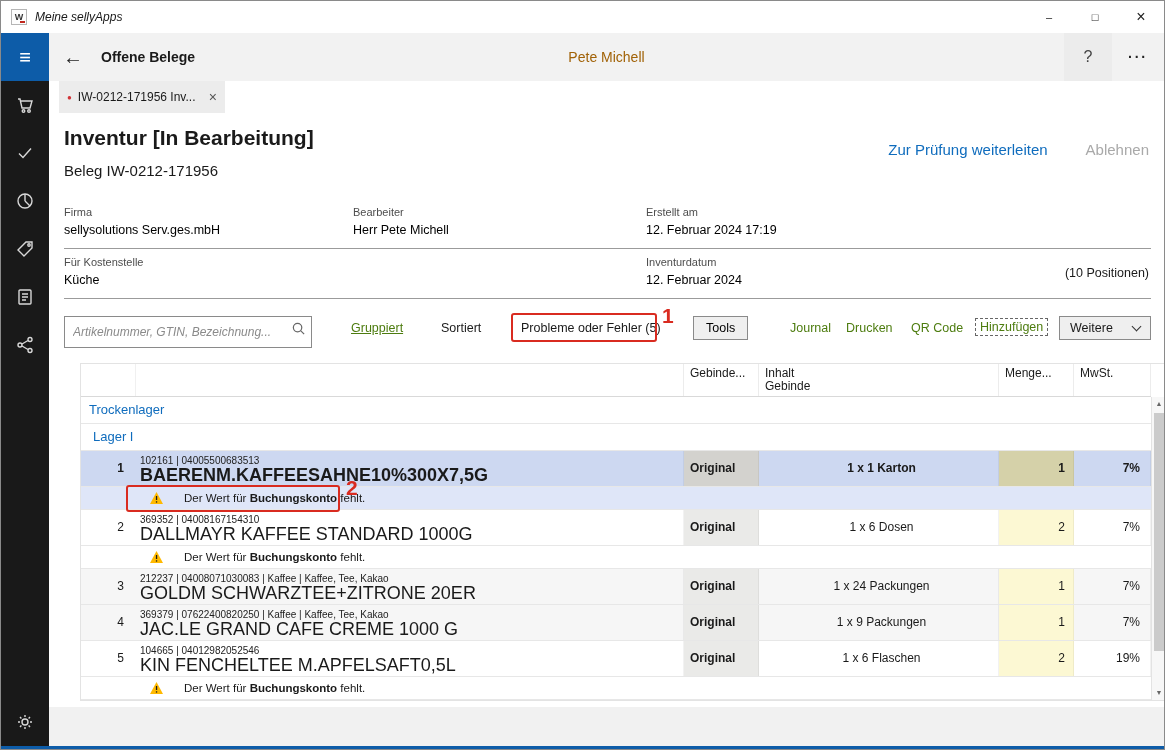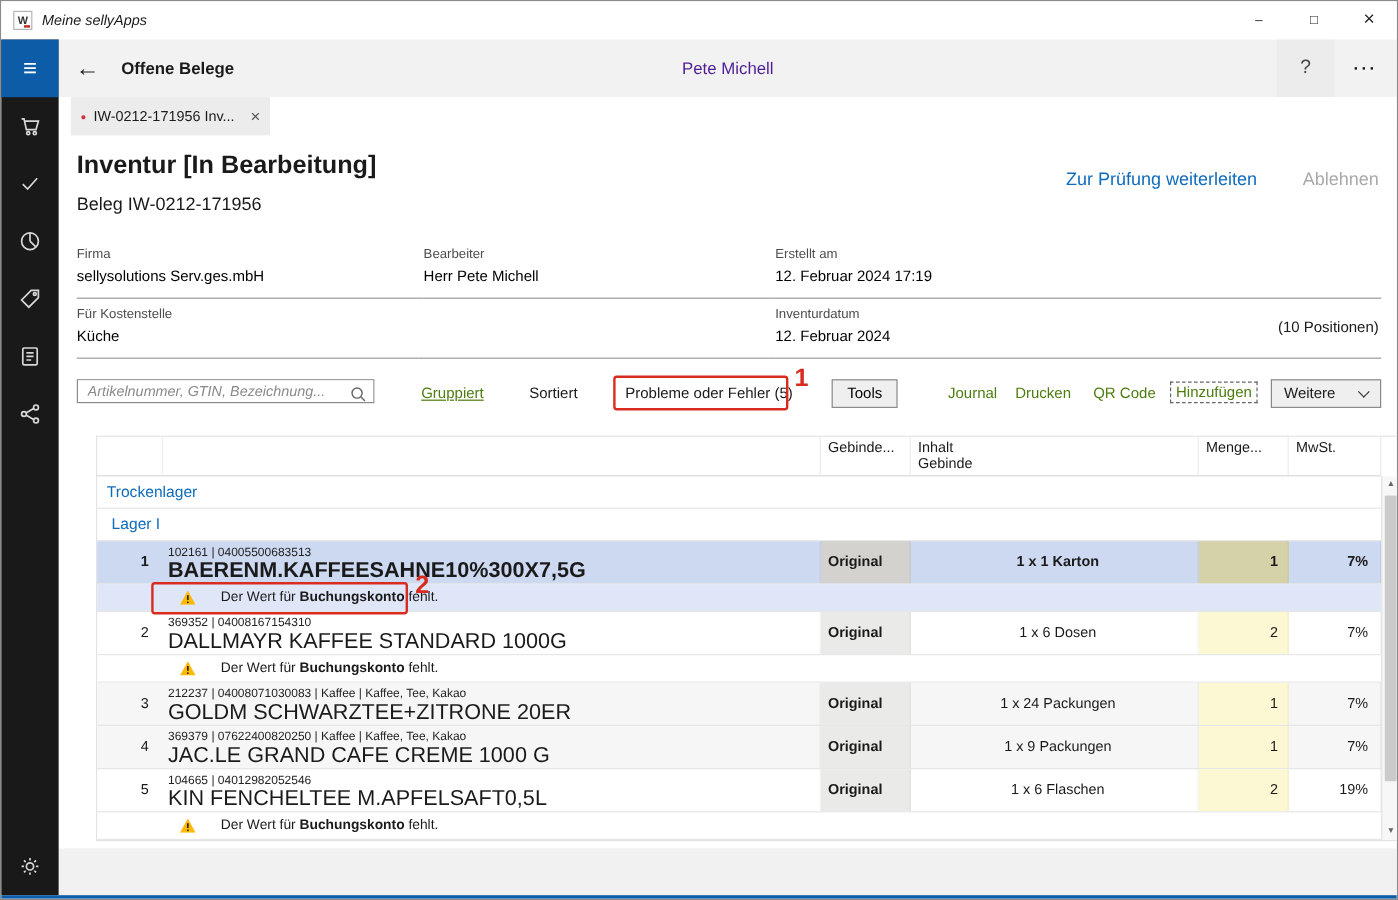--- a/index.html
+++ b/index.html
@@ -23,21 +23,21 @@
   .nav-item svg { stroke:#d8d8d8; fill:none; stroke-width:1.4; }
   .hamburger { background:#0d5ca8; }
   .hamb { color:#fff; font-size:20px; font-weight:bold; }
   .spacer { flex:1; }
 
   
   .appbar { position:absolute; left:48px; top:32px; right:0; height:48px; background:#f2f2f2; display:flex; align-items:center; }
   .back-btn { width:48px; height:48px; display:flex; align-items:center; justify-content:center; }
   .back-glyph { font-size:20px; color:#222; }
   .appbar-title { font-size:14px; font-weight:bold; margin-left:4px; }
-  .appbar-user { position:absolute; left:50%; transform:translateX(-50%); font-size:14px; color:#4c1d95; }
+  .appbar-user { position:absolute; left:50%; transform:translateX(-50%); font-size:14px; color:#a16207; }
   .help-btn { margin-left:auto; width:48px; height:48px; background:#ececec; display:flex; align-items:center; justify-content:center; font-size:16px; color:#444; }
   .more-btn { width:52px; height:48px; display:flex; align-items:center; justify-content:center; font-size:14px; font-weight:bold; color:#222; letter-spacing:2px; }
 
   
   .tabbar { position:absolute; left:48px; top:80px; right:0; height:32px; background:#fff; display:flex; align-items:flex-end; }
   .tab { margin-left:10px; width:166px; height:32px; background:#ececec; display:flex; align-items:center; padding:0 8px; }
   .tab-dot { color:#d13438; font-size:8px; margin-right:6px; }
   .tab-label { font-size:12px; white-space:nowrap; overflow:hidden; }
   .tab-close { margin-left:auto; font-size:14px; color:#555; padding-left:6px; }
 
@@ -51,21 +51,21 @@
 
   .fields { position:absolute; left:15px; top:86px; width:1087px; display:grid; grid-template-columns:289px 293px 1fr; }
   .fcell { border-bottom:1px solid #9b9b9b; padding:7px 10px 9px 0; height:50px; }
   .flabel { font-size:11px; color:#4d4d4d; margin-bottom:5px; }
   .fvalue { font-size:12.5px; color:#000; }
   .positions { position:absolute; right:15px; top:153px; font-size:12.5px; }
 
   
   .toolbar { position:absolute; left:0; top:203px; width:100%; height:30px; font-size:12.5px; }
   .toolbar > * { position:absolute; }
-  .searchbox { left:15px; top:0; width:248px; height:20px; border:1px solid #8a8a8a; background:#fff; }
+  .searchbox { left:15px; top:0; width:248px; height:32px; border:1px solid #8a8a8a; background:#fff; }
   .search-input { width:100%; height:100%; border:none; outline:none; padding:0 26px 0 8px; font-size:12px; font-family:"Liberation Sans",sans-serif; }
   .search-input::placeholder { font-style:italic; color:#8a8a8a; }
   .mag { position:absolute; right:5px; top:4px; }
   .tlink { color:#4d7c0f; text-decoration:none; top:5px; cursor:pointer; }
   .tlink.underline { text-decoration:underline; }
   .ttext { color:#1a1a1a; top:5px; }
   .pos-gruppiert { left:302px; }
   .pos-sortiert { left:392px; }
   .pos-probleme { left:472px; }
   .pos-tools { left:644px; top:0; }

